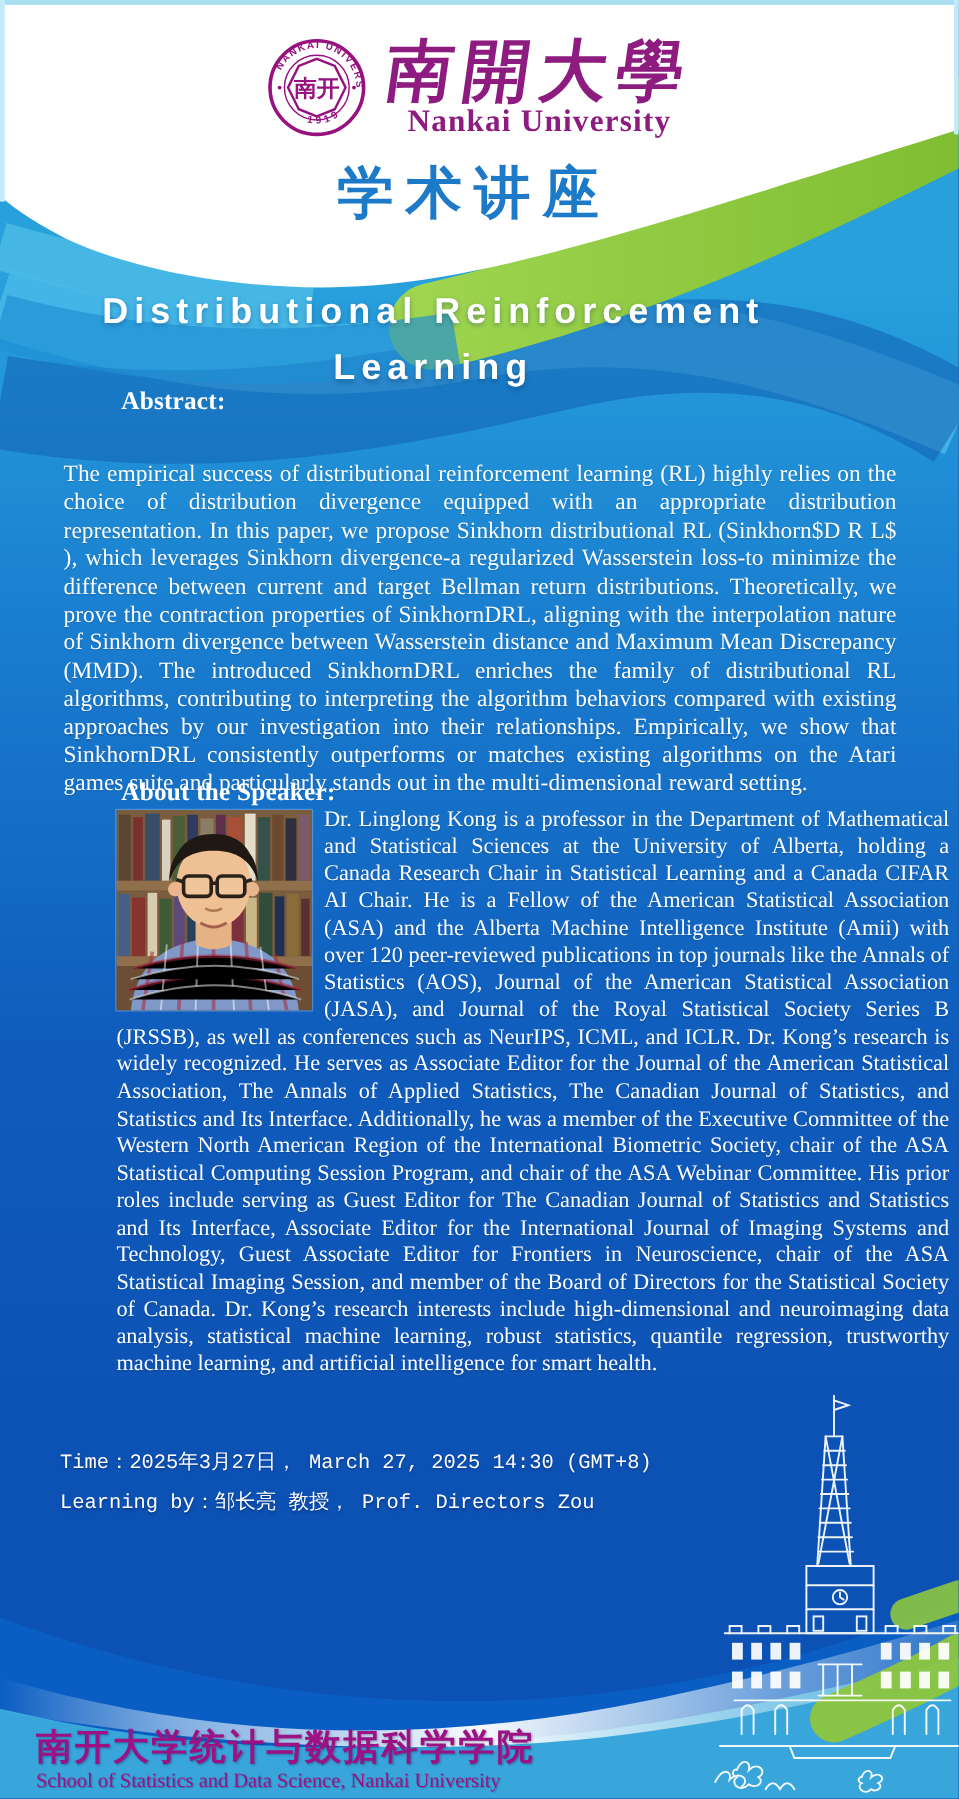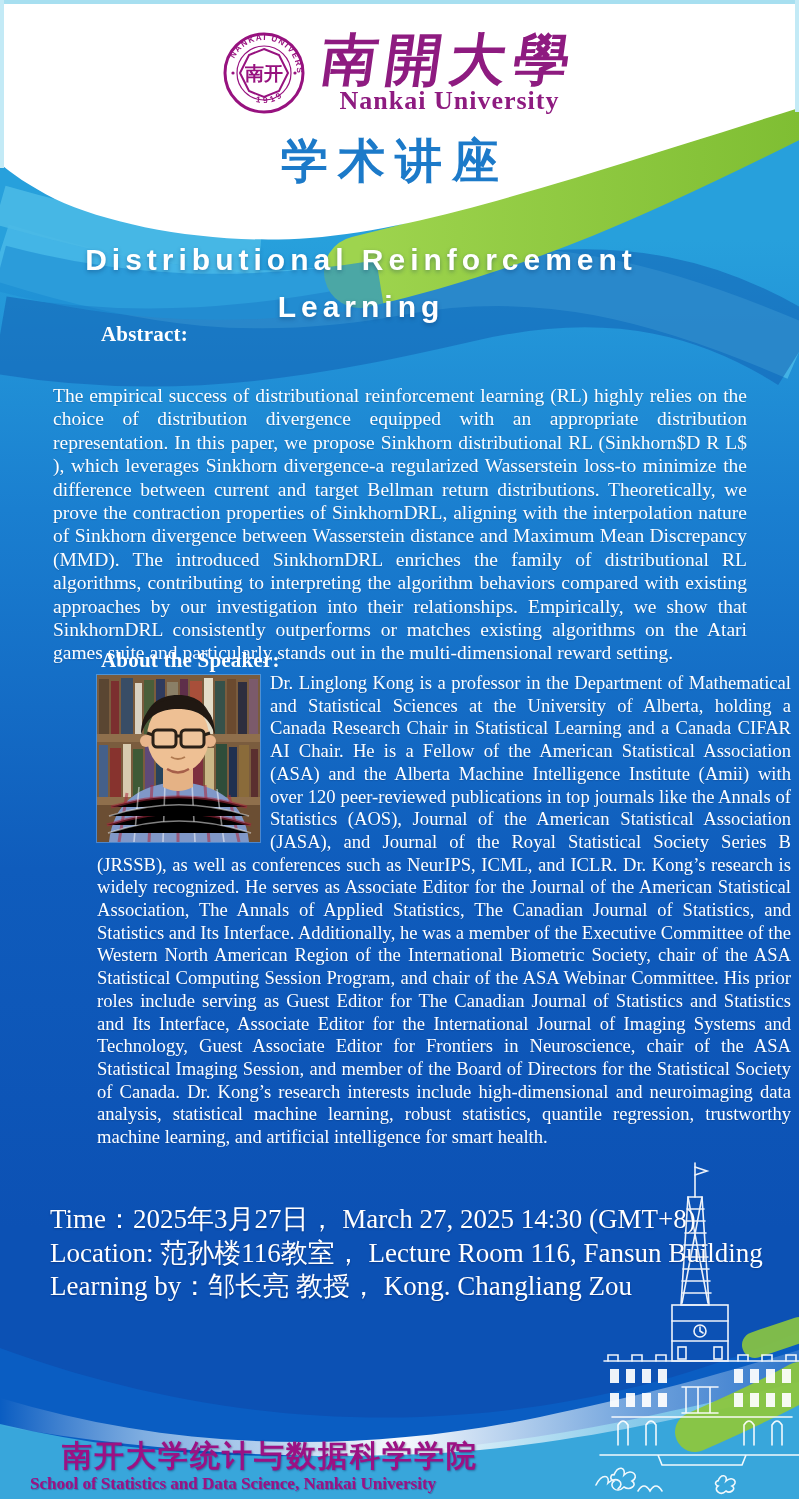--- a/index.html
+++ b/index.html
@@ -57,37 +57,36 @@
     margin-left:44px;
   }
   #speaker-photo{
     float:left;width:163px;height:167px;margin:3px 10px 4px 0;
     outline:1px solid rgba(255,255,255,.25);
   }
 
   
   #details{
     top:1203px;left:50px;width:716px;color:#ffffff;
-    font-family:Liberation Serif, serif;font-size:27px;line-height:33.5px;
+    font-family:Liberation Mono, monospace;font-size:17px;line-height:33.5px;
     text-shadow:0 1px 2px rgba(0,20,80,.4);
   }
   #details p{margin:0;text-align:justify;}
   .dlabel{white-space:pre;}
 
   
   #footer-cn{
     top:1436px;left:30px;color:#9c1184;
     font-family:"DejaVu Serif","Liberation Serif",serif;
     font-size:30px;font-weight:bold;letter-spacing:2px;
     text-shadow:1px 1px 2px rgba(20,0,60,.35);
-    margin-left:32px;
   }
   #footer-en{
     top:1474px;left:30px;color:#9c1184;
-    font-family:"Liberation Serif",serif;font-size:17px;font-weight:bold;
+    font-family:"Liberation Serif",serif;font-size:17px;font-weight:normal;
     text-shadow:1px 1px 1px rgba(20,0,60,.3);
   }
 </style>
 </head>
 <body>
 
 <div id="poster">
 
   <svg id="bg" width="799" height="1499" viewBox="0 0 799 1499">
     <defs>
@@ -282,20 +281,19 @@
         </g>
         <path d="M74,82 q7,4 14,0" stroke="#b07a50" stroke-width="2" fill="none"></path>
         <path d="M70,94 q11,7 22,0" stroke="#a65f4a" stroke-width="2.4" fill="none"></path>
       </g>
     </svg>
     <span>Dr. Linglong Kong is a professor in the Department of Mathematical and Statistical Sciences at the University of Alberta, holding a Canada Research Chair in Statistical Learning and a Canada CIFAR AI Chair. He is a Fellow of the American Statistical Association (ASA) and the Alberta Machine Intelligence Institute (Amii) with over 120 peer-reviewed publications in top journals like the Annals of Statistics (AOS), Journal of the American Statistical Association (JASA), and Journal of the Royal Statistical Society Series B (JRSSB), as well as conferences such as NeurIPS, ICML, and ICLR. Dr. Kong’s research is widely recognized. He serves as Associate Editor for the Journal of the American Statistical Association, The Annals of Applied Statistics, The Canadian Journal of Statistics, and Statistics and Its Interface. Additionally, he was a member of the Executive Committee of the Western North American Region of the International Biometric Society, chair of the ASA Statistical Computing Session Program, and chair of the ASA Webinar Committee. His prior roles include serving as Guest Editor for The Canadian Journal of Statistics and Statistics and Its Interface, Associate Editor for the International Journal of Imaging Systems and Technology, Guest Associate Editor for Frontiers in Neuroscience, chair of the ASA Statistical Imaging Session, and member of the Board of Directors for the Statistical Society of Canada. Dr. Kong’s research interests include high-dimensional and neuroimaging data analysis, statistical machine learning, robust statistics, quantile regression, trustworthy machine learning, and artificial intelligence for smart health.</span>
   </div>
 
   <div id="details" class="layer">
     <p><span class="dlabel">Time：</span><span>2025年3月27日， March 27, 2025 14:30 (GMT+8)</span></p>
-    <p><span class="dlabel">Location: </span><span>范孙楼116教室， Lecture Room 116, Fansun Building</span></p>
-    <p><span class="dlabel">Learning by：</span><span>邹长亮 教授， Kong. Changliang Zou</span></p>
+    <p><span class="dlabel">Learning by：</span><span>邹长亮 教授， Prof. Directors Zou</span></p>
   </div>
 
   <div id="footer-cn" class="layer">南开大学统计与数据科学学院</div>
   <div id="footer-en" class="layer">School of Statistics and Data Science, Nankai University</div>
 
 </div>
 
 </body></html>

